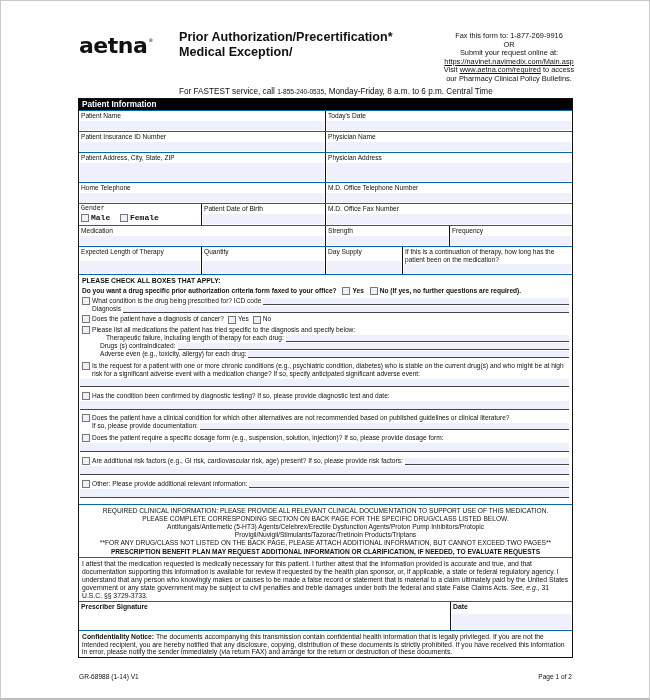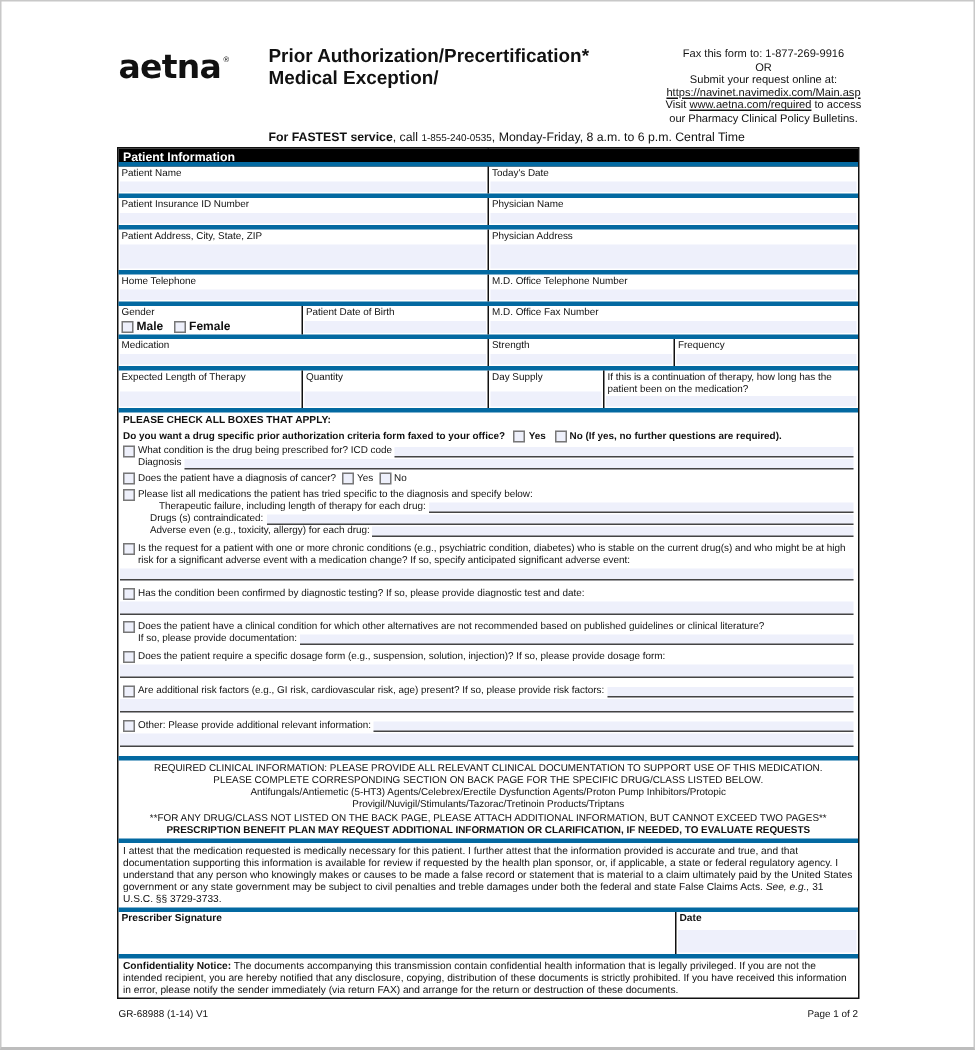--- a/index.html
+++ b/index.html
@@ -8,26 +8,26 @@
   .frame { position: absolute; left: 0; top: 0; width: 650px; height: 700px; border: 1px solid #c8c8c8; border-bottom: 2px solid #bdbdbd; }
 
   
   .logo { position: absolute; left: 79px; top: 33px; font-family: "DejaVu Sans", sans-serif; font-weight: bold; font-size: 22px; letter-spacing: -0.5px; color: #111; }
   .logo sup { font-size: 5px; vertical-align: top; position: relative; top: 4px; margin-left: 1px; font-weight: normal; }
   .title { position: absolute; left: 179px; top: 30px; font-weight: bold; font-size: 12.6px; line-height: 15px; color: #111; }
   .fax-box { position: absolute; left: 414px; top: 32px; width: 190px; text-align: center; font-size: 7.4px; line-height: 8.6px; color: #111; }
   .fax-box .b { font-weight: normal; }
   .fax-box u { text-decoration: underline; }
   .fastest { position: absolute; left: 179px; top: 87px; font-size: 8.2px; color: #111; }
-  .fastest b { font-weight: bold; }
+  .fastest b { font-weight: normal; }
   .fastest .phone { font-size: 6.6px; }
 
   
   .form { position: absolute; left: 78px; top: 98px; width: 495px; border: 1.5px solid #111; }
-  .row { display: flex; border-bottom: 3px solid #0369a1; }
+  .row { display: flex; border-bottom: 1px solid #0369a1; }
   .row:last-child { border-bottom: none; }
   .hdr { background: #000; color: #fff; font-weight: bold; font-size: 8.2px; height: 12px; line-height: 12px; }
   .hdr .c { padding-left: 3px; }
   .hdr.center { justify-content: center; }
   .cell { position: relative; font-size: 6.6px; color: #111; padding: 1px 2px 0 2px; border-right: 1px solid #111; }
   .cell:last-child { border-right: none; }
   .cell .field { position: absolute; left: 1px; right: 1px; bottom: 1px; background: #eef0fb; }
   .cell .lbl { position: relative; z-index: 1; }
   .w-left { width: 247px; }
   .w-right { flex: 1; }
@@ -102,21 +102,21 @@
     <div class="cell w-left"><div class="field" style="top:10px;"></div><span class="lbl">Patient Address, City, State, ZIP</span></div>
     <div class="cell w-right"><div class="field" style="top:10px;"></div><span class="lbl">Physician Address</span></div>
   </div>
 
   <div class="row" style="height:21px;">
     <div class="cell w-left"><div class="field" style="top:10px;"></div><span class="lbl">Home Telephone</span></div>
     <div class="cell w-right"><div class="field" style="top:10px;"></div><span class="lbl">M.D. Office Telephone Number</span></div>
   </div>
 
   <div class="row" style="height:22px;">
-    <div class="cell" style="width:123px;">
+    <div class="cell" style="width:123px;font-family:Liberation Mono, monospace;">
       <span class="lbl">Gender</span>
       <div class="gender-opts">
         <span class="cb"></span><span class="opt">Male</span>
         <span class="cb"></span><span class="opt">Female</span>
       </div>
     </div>
     <div class="cell" style="width:124px;"><div class="field" style="top:10px;"></div><span class="lbl">Patient Date of Birth</span></div>
     <div class="cell w-right"><div class="field" style="top:10px;"></div><span class="lbl">M.D. Office Fax Number</span></div>
   </div>
 

